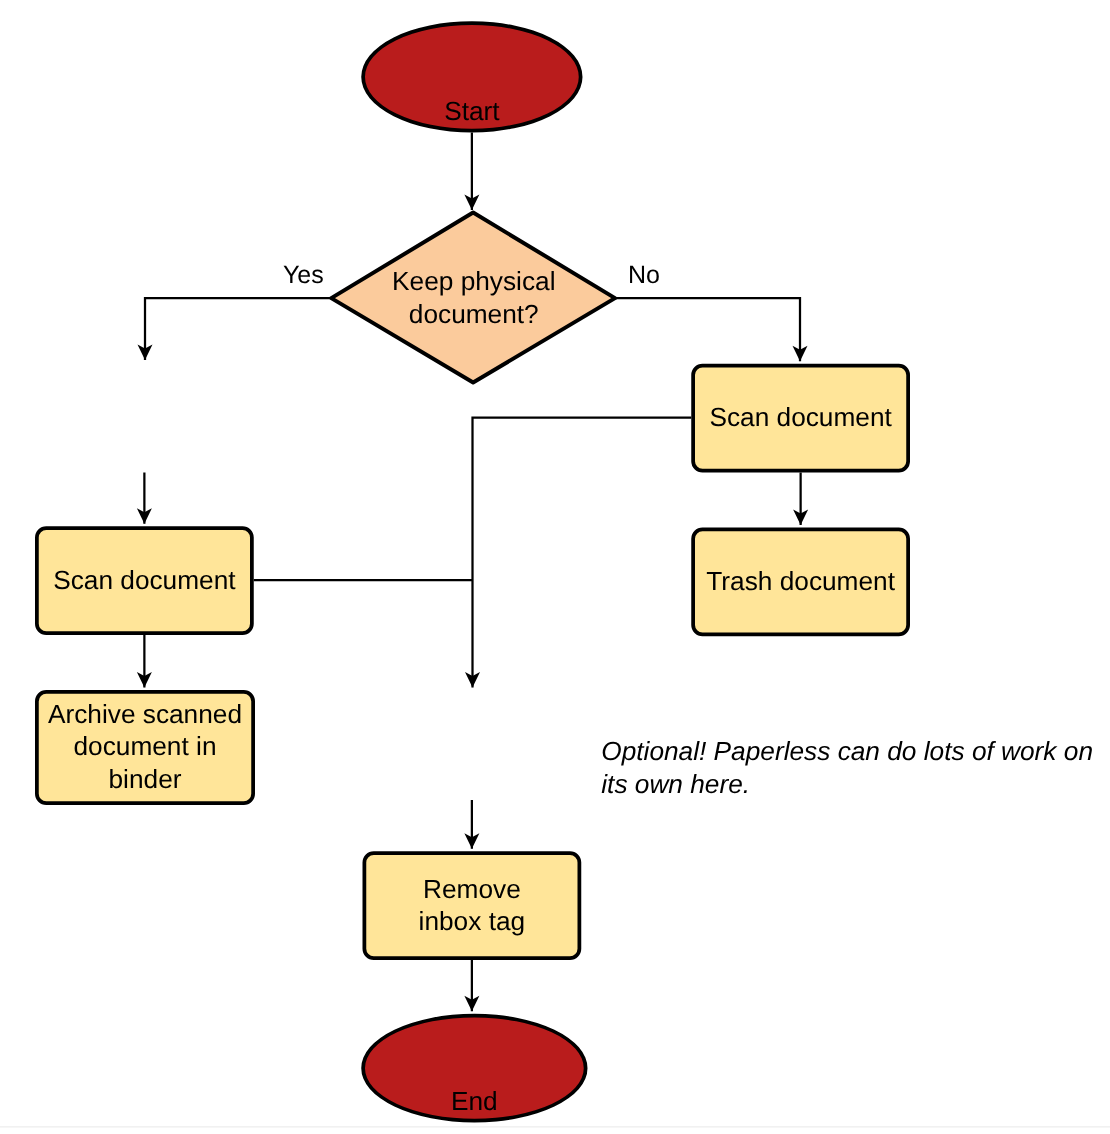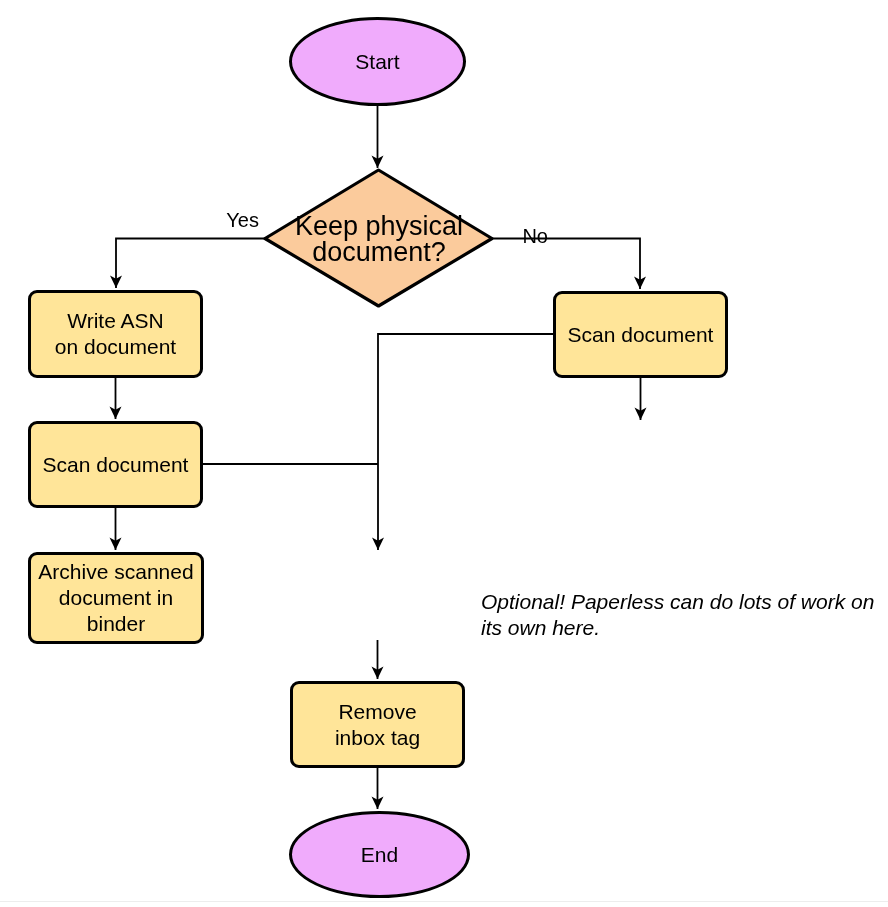--- a/index.html
+++ b/index.html
@@ -23,28 +23,28 @@
     box-sizing: border-box;
     border: 3px solid #000000;
     display: flex;
     align-items: center;
     justify-content: center;
     text-align: center;
     font-size: 21px;
     line-height: 26px;
   }
   .process   { background: #ffe599; border-radius: 9px; }
-  .terminator{ background: #f0abfc; border-radius: 50%; }
+  .terminator{ background: #b91c1c; border-radius: 50%; align-items: flex-end; }
   .decision-label {
     position: absolute;
     display: flex;
     align-items: center;
     justify-content: center;
     text-align: center;
-    font-size: 27px;
+    font-size: 21px;
     line-height: 26px;
   }
   .node-label { white-space: pre-line; }
   .edge-label {
     position: absolute;
     font-size: 20px;
     text-align: right;
     width: 60px;
   }
   .note {
@@ -94,51 +94,50 @@
 
   <div class="node terminator" style="left:289px; top:17px; width:177px; height:89px;">
     <span class="node-label">Start</span>
   </div>
 
   <div class="decision-label" style="left:284px; top:211px; width:190px; height:55px;">
     <span class="node-label">Keep physical
 document?</span>
   </div>
 
-  <div class="node process" style="left:28px; top:290px; width:175px; height:88px;">
-    <span class="node-label">Write ASN
-on document</span>
-  </div>
 
   <div class="node process" style="left:28px; top:421px; width:175px; height:87px;">
     <span class="node-label">Scan document</span>
   </div>
 
   <div class="node process" style="left:28px; top:552px; width:176px; height:92px;">
     <span class="node-label">Archive scanned
 document in
 binder</span>
   </div>
 
   <div class="node process" style="left:553px; top:291px; width:175px; height:87px;">
     <span class="node-label">Scan document</span>
   </div>
 
+  <div class="node process" style="left:553px; top:422px; width:175px; height:87px;">
+    <span class="node-label">Trash document</span>
+  </div>
 
 
   <div class="node terminator" style="left:289px; top:811px; width:181px; height:87px;">
     <span class="node-label">End</span>
   </div>
 
   <div class="node process" style="left:290px; top:681px; width:175px; height:87px;">
     <span class="node-label">Remove
 inbox tag</span>
   </div>
 
   <div class="edge-label" style="left:199px; top:209px;">Yes</div>
-  <div class="edge-label" style="left:488px; top:209px;margin-top:16px;">No</div>
+  <div class="edge-label" style="left:468px; top:209px;">No</div>
 
   <div class="note">Optional! Paperless can do lots of work on
 its own here.</div>
 
   <div class="page-divider"></div>
 
 </div>
 
 </body></html>

